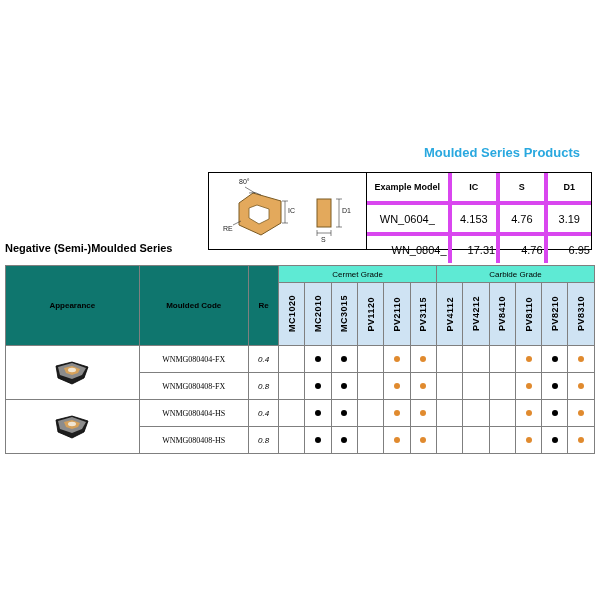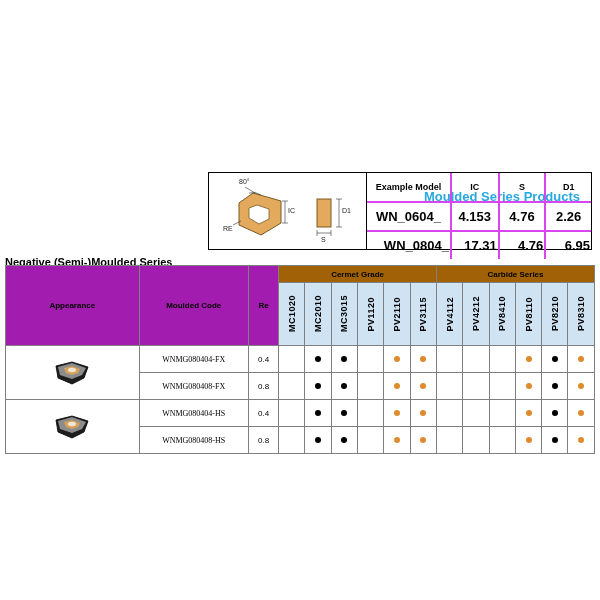--- a/index.html
+++ b/index.html
@@ -18,21 +18,20 @@
 
   
   .moulded-title {
     position: absolute;
     left: 424px;
     top: 145px;
     font-size: 13px;
     color: #29a8df;
     font-weight: bold;
     white-space: nowrap;
-    margin-top: 44px;
   }
 
   
   .top-block {
     position: absolute;
     left: 208px;
     top: 172px;
     width: 384px;
     height: 78px;
     border: 1px solid #000;
@@ -44,25 +43,25 @@
     border-right: 1px solid #000;
     position: relative;
     box-sizing: border-box;
   }
   .top-table {
     flex: 1;
     border-collapse: collapse;
     table-layout: fixed;
   }
   .top-table th, .top-table td {
-    border: 2px solid #d946ef;
-    font-size: 13px;
+    border: 4px solid #d946ef;
+    font-size: 11px;
     text-align: center;
     height: 25px;
-    font-weight: bold;
+    font-weight: normal;
   }
   .top-table th {
     font-weight: bold;
     font-size: 9px;
     height: 26px;
   }
   .top-table th:first-child, .top-table td:first-child { border-left: none; }
   .top-table tr:first-child th { border-top: none; text-align: center; }
   .top-table tr:last-child td { border-bottom: none; text-align: right; }
   .top-table th:last-child, .top-table td:last-child { border-right: none; }
@@ -72,21 +71,21 @@
   .fig-label {
     position: absolute;
     font-size: 7px;
     color: #222;
   }
 
   
   .neg-heading {
     position: absolute;
     left: 5px;
-    top: 256px;
+    top: 242px;
     font-size: 11px;
     font-weight: bold;
     white-space: nowrap;
   }
 
   
   .main-table {
     position: absolute;
     left: 5px;
     top: 265px;
@@ -95,26 +94,26 @@
     table-layout: fixed;
   }
   .main-table th, .main-table td {
     border: 1px solid #7f7f7f;
     font-size: 8px;
     text-align: center;
     vertical-align: middle;
     padding: 0;
   }
   .hdr-blue {
-    background: #a21caf;
+    background: #0f766e;
     font-weight: bold;
   }
   .grade-group {
-    background: #a16207;
-    font-weight: bold;
+    background: #5eead4;
+    font-weight: normal;
     font-size: 9px;
     height: 16px;
   }
   .vert-hdr {
     background: #cfe3f3;
     height: 62px;
     font-weight: bold;
   }
   .vert-hdr span {
     display: block;
@@ -127,21 +126,21 @@
   }
   .appearance-cell {
     height: 40px;
     background: #fff;
   }
   .code-cell {
     font-size: 8.5px;
     height: 26px;
     font-family: Liberation Serif, serif;
   }
-  .re-cell { font-size: 8.5px; }
+  .re-cell { font-size: 8.5px; font-style: italic; }
   .dot-cell { height: 26px; }
   .dot {
     display: inline-block;
     width: 6px;
     height: 6px;
     border-radius: 50%;
     background: #000;
   }
   .dot.orange { background: #e08a2e; }
 
@@ -198,21 +197,21 @@
         <tr>
       <th style="width:84px;">Example Model</th>
       <th style="width:46px;">IC</th>
       <th style="width:46px;">S</th>
       <th style="width:46px;">D1</th>
     </tr>
     <tr>
       <td>WN_0604_</td>
       <td>4.153</td>
       <td>4.76</td>
-      <td>2.26</td>
+      <td>3.19</td>
     </tr>
     <tr>
       <td>WN_0804_</td>
       <td>17.31</td>
       <td>4.76</td>
       <td>6.95</td>
     </tr>
   </tbody>
     </table>
 </div>
@@ -237,21 +236,21 @@
       <col style="width:26px">
       <col style="width:26px">
   </colgroup>
 
   <tbody>
       <tr>
     <th class="hdr-blue" rowspan="2">Appearance</th>
     <th class="hdr-blue" rowspan="2">Moulded Code</th>
     <th class="hdr-blue" rowspan="2">Re</th>
     <th class="grade-group" colspan="6">Cermet Grade</th>
-    <th class="grade-group" colspan="6">Carbide Series</th>
+    <th class="grade-group" colspan="6">Carbide Grade</th>
   </tr>
 
   <tr>
     <th class="vert-hdr">
           <span>MC1020</span>
         </th>
     <th class="vert-hdr">
           <span>MC2010</span>
         </th>
     <th class="vert-hdr">

